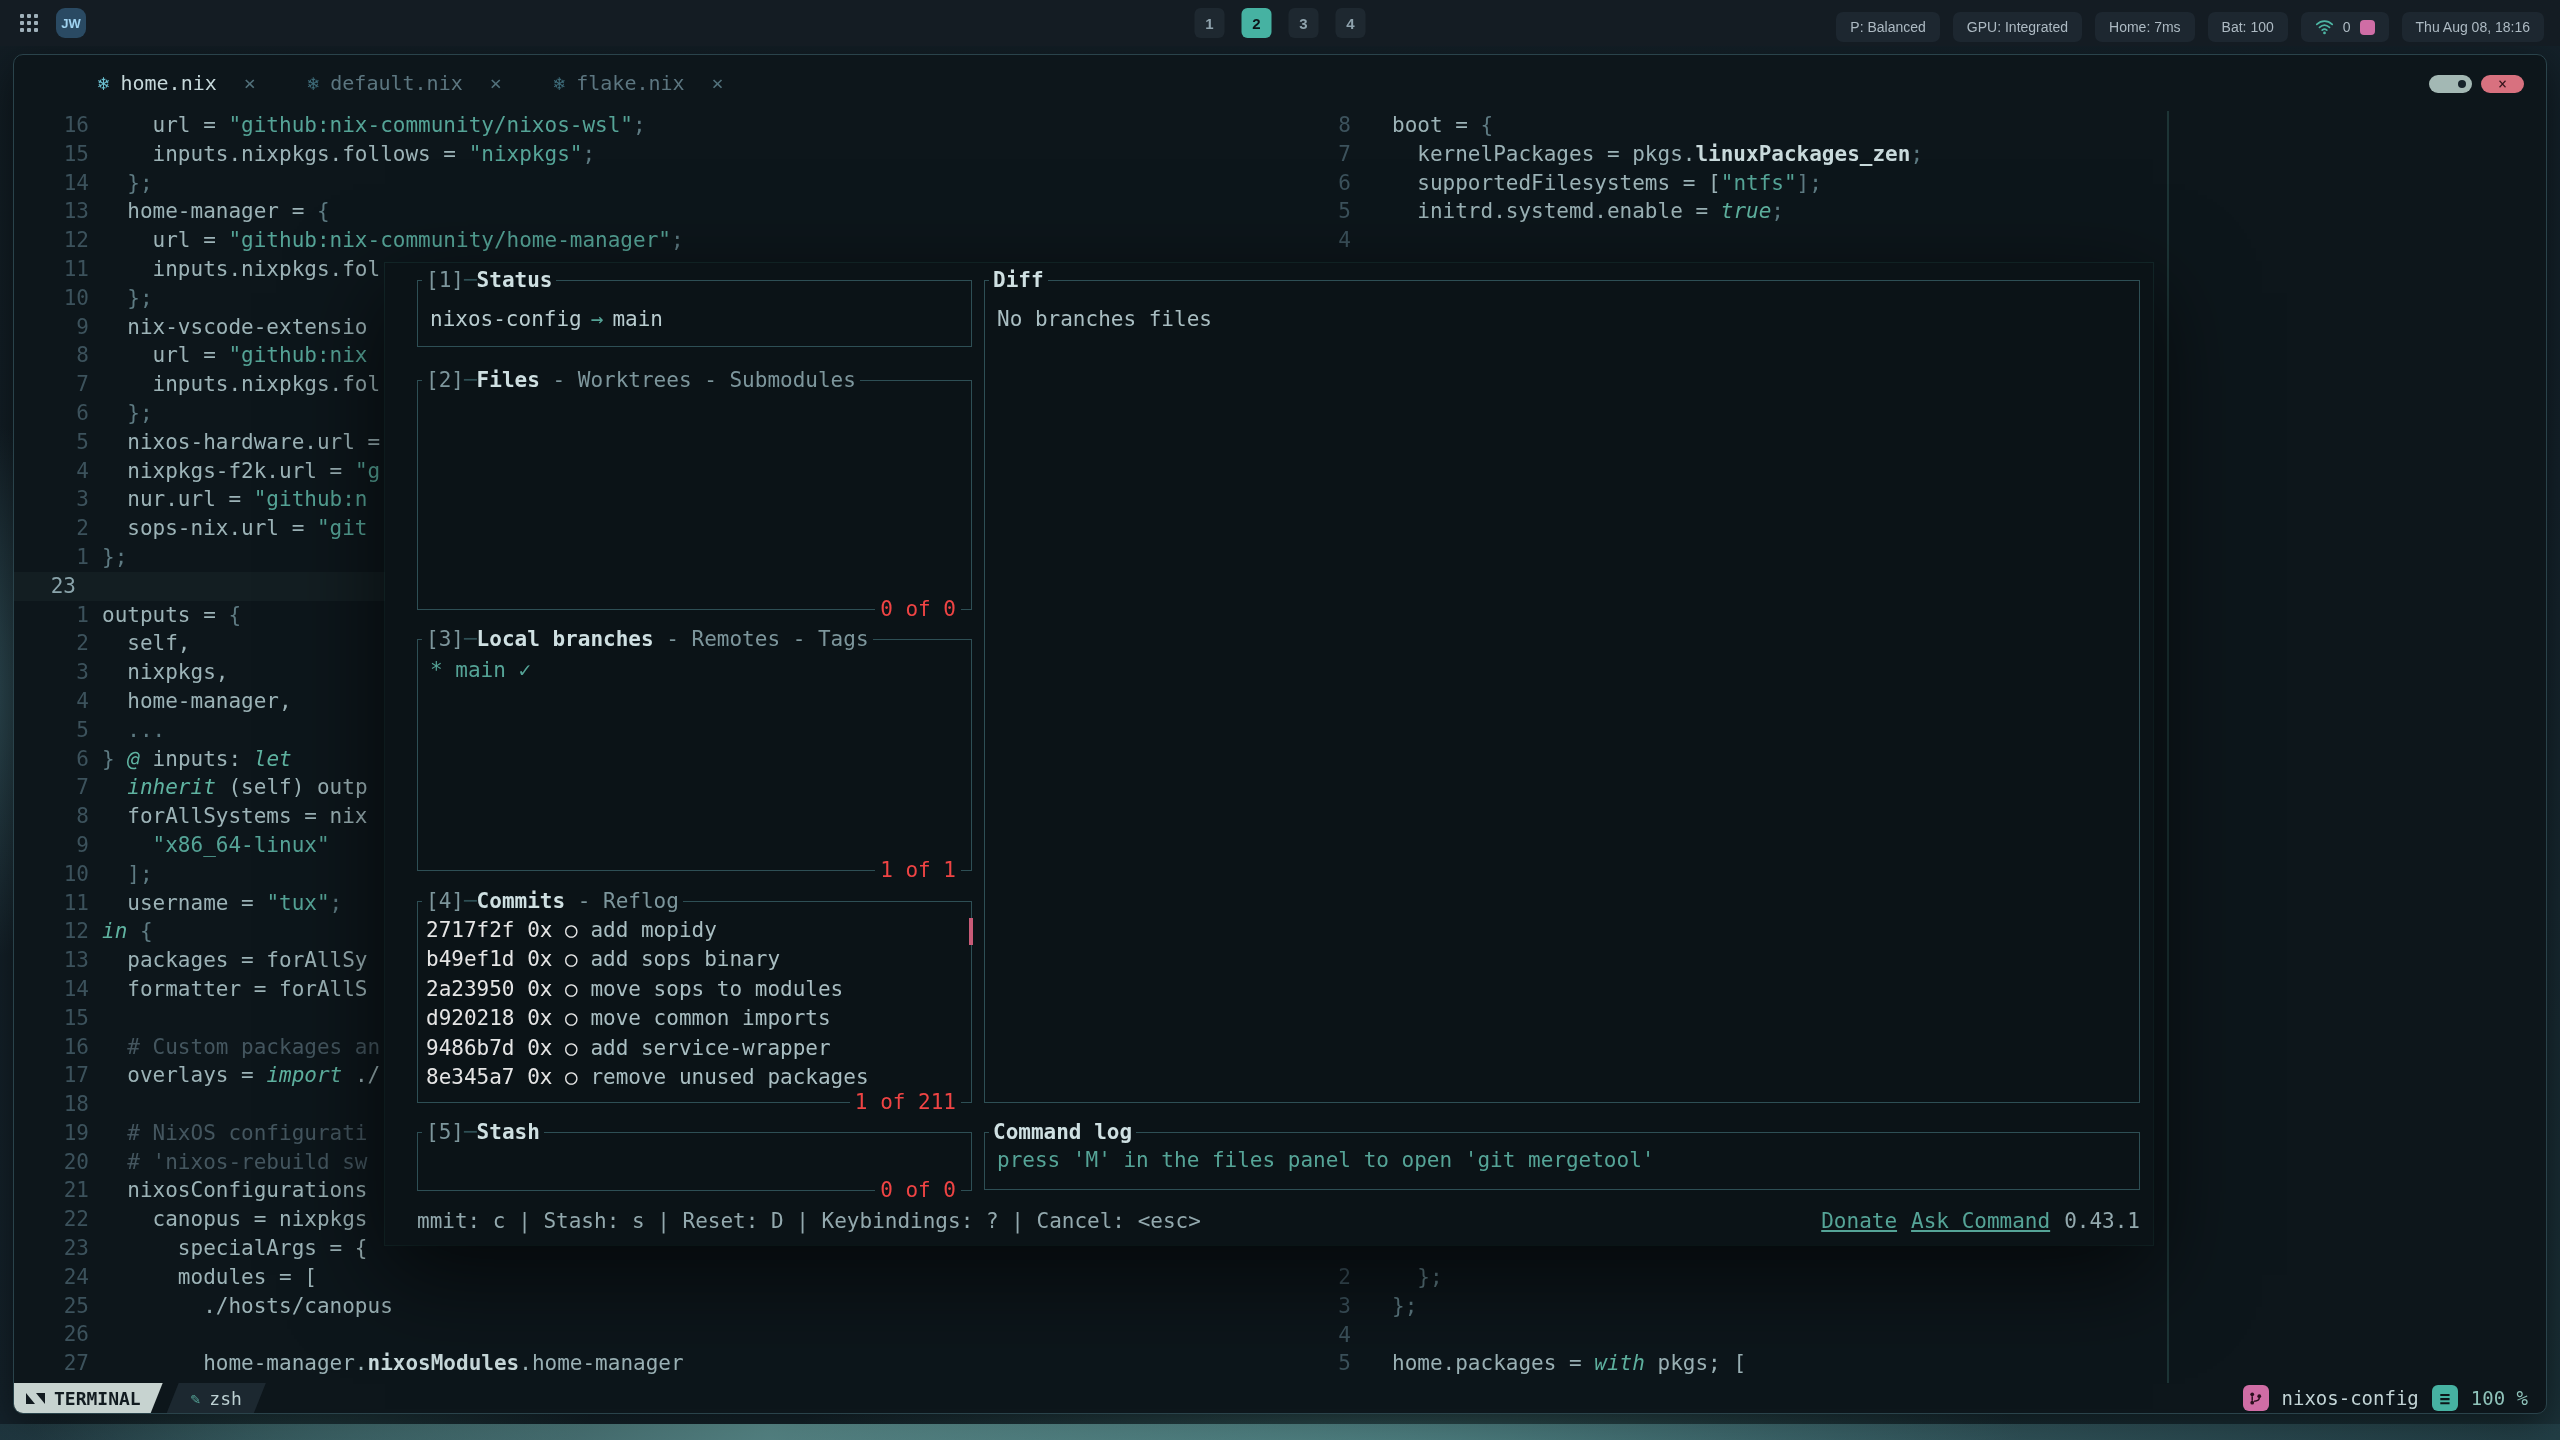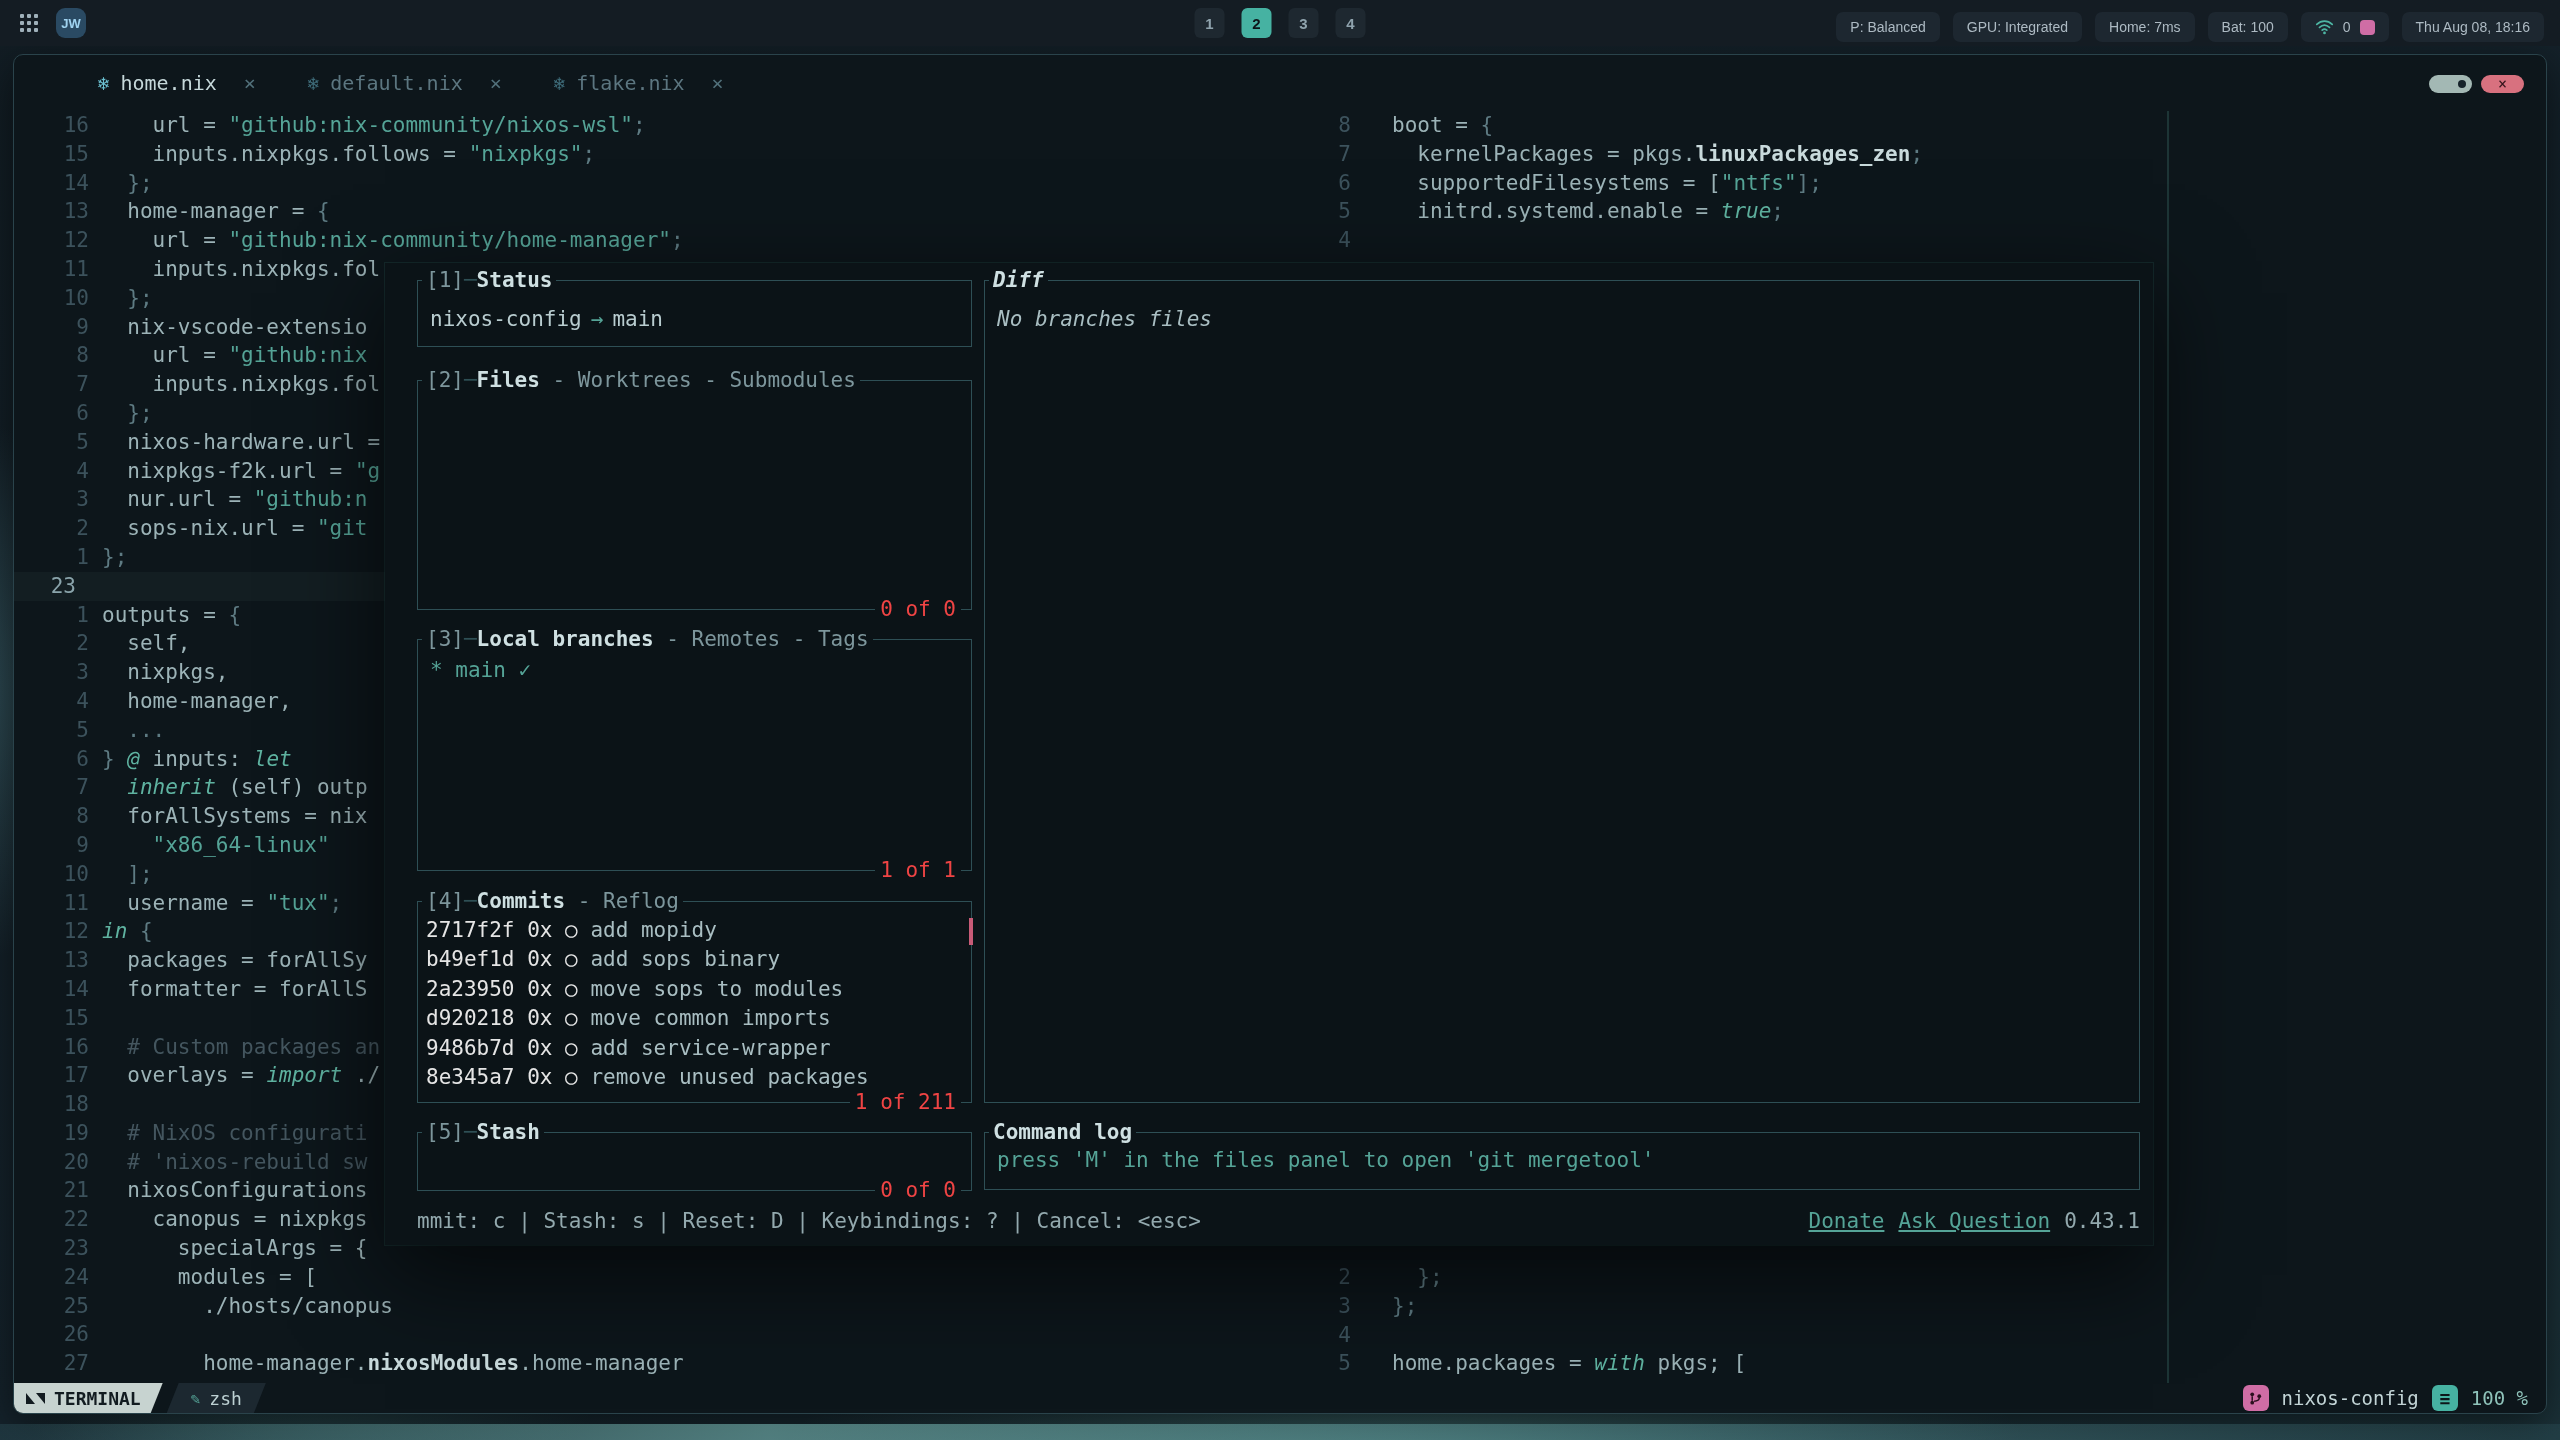--- a/index.html
+++ b/index.html
@@ -75,21 +75,21 @@
   .panel .title{position:absolute;top:-15px;left:4px;background:#0b1317;padding:0 4px;color:#7d969c;white-space:pre;}
   .title .main{color:#cfe0e2;font-weight:bold;}
   .title .dash{color:#2e4f55;}
   .title .sub{color:#7d969c;}
   .panel .count{position:absolute;bottom:-15px;right:10px;background:#0b1317;padding:0 5px;color:#ef4444;}
   .p-status{left:32px;top:17px;width:555px;height:67px;}
   .p-files{left:32px;top:117px;width:555px;height:230px;}
   .p-branches{left:32px;top:376px;width:555px;height:232px;}
   .p-commits{left:32px;top:638px;width:555px;height:202px;}
   .p-stash{left:32px;top:869px;width:555px;height:59px;}
-  .p-diff{left:599px;top:17px;width:1156px;height:823px;font-style:italic;}
+  .p-diff{left:599px;top:17px;width:1156px;height:823px;}
   .p-cmdlog{left:599px;top:869px;width:1156px;height:58px;}
   .content{padding:16px 12px 0 12px;white-space:pre;color:#a9bec2;}
   .p-status .content,.p-diff .content{padding-top:24px;}
   .p-cmdlog .content{padding-top:13px;color:#55a497;}
   .status-content{display:flex;gap:9px;color:#b9cdd0;}
   .status-content .arrow{color:#55a497;}
   .branch-item{color:#55a497;}
   .commits-content{padding:14px 0 0 8px;}
   .commit-row{display:flex;height:29.4px;white-space:pre;}
   .c-hash{color:#e5e5e5;} .c-msg{color:#a9bec2;}
@@ -217,21 +217,21 @@
 
     <div class="panel p-cmdlog">
       <span class="title"><span class="main">Command log</span></span>
       <div class="content">press 'M' in the files panel to open 'git mergetool'</div>
     </div>
 
     <div class="lg-bottom">
       <span>mmit: c | Stash: s | Reset: D | Keybindings: ? | Cancel: &lt;esc&gt;</span>
       <span class="lg-links">
         <span class="lg-link">Donate</span>
-        <span class="lg-link">Ask Question</span>
+        <span class="lg-link">Ask Command</span>
         <span>0.43.1</span>
       </span>
     </div>
   </div>
 
   <div class="statusbar">
     <span class="mode">
       <span class="zlogo">
           <i class="t1"></i>
           <i class="t2"></i>

